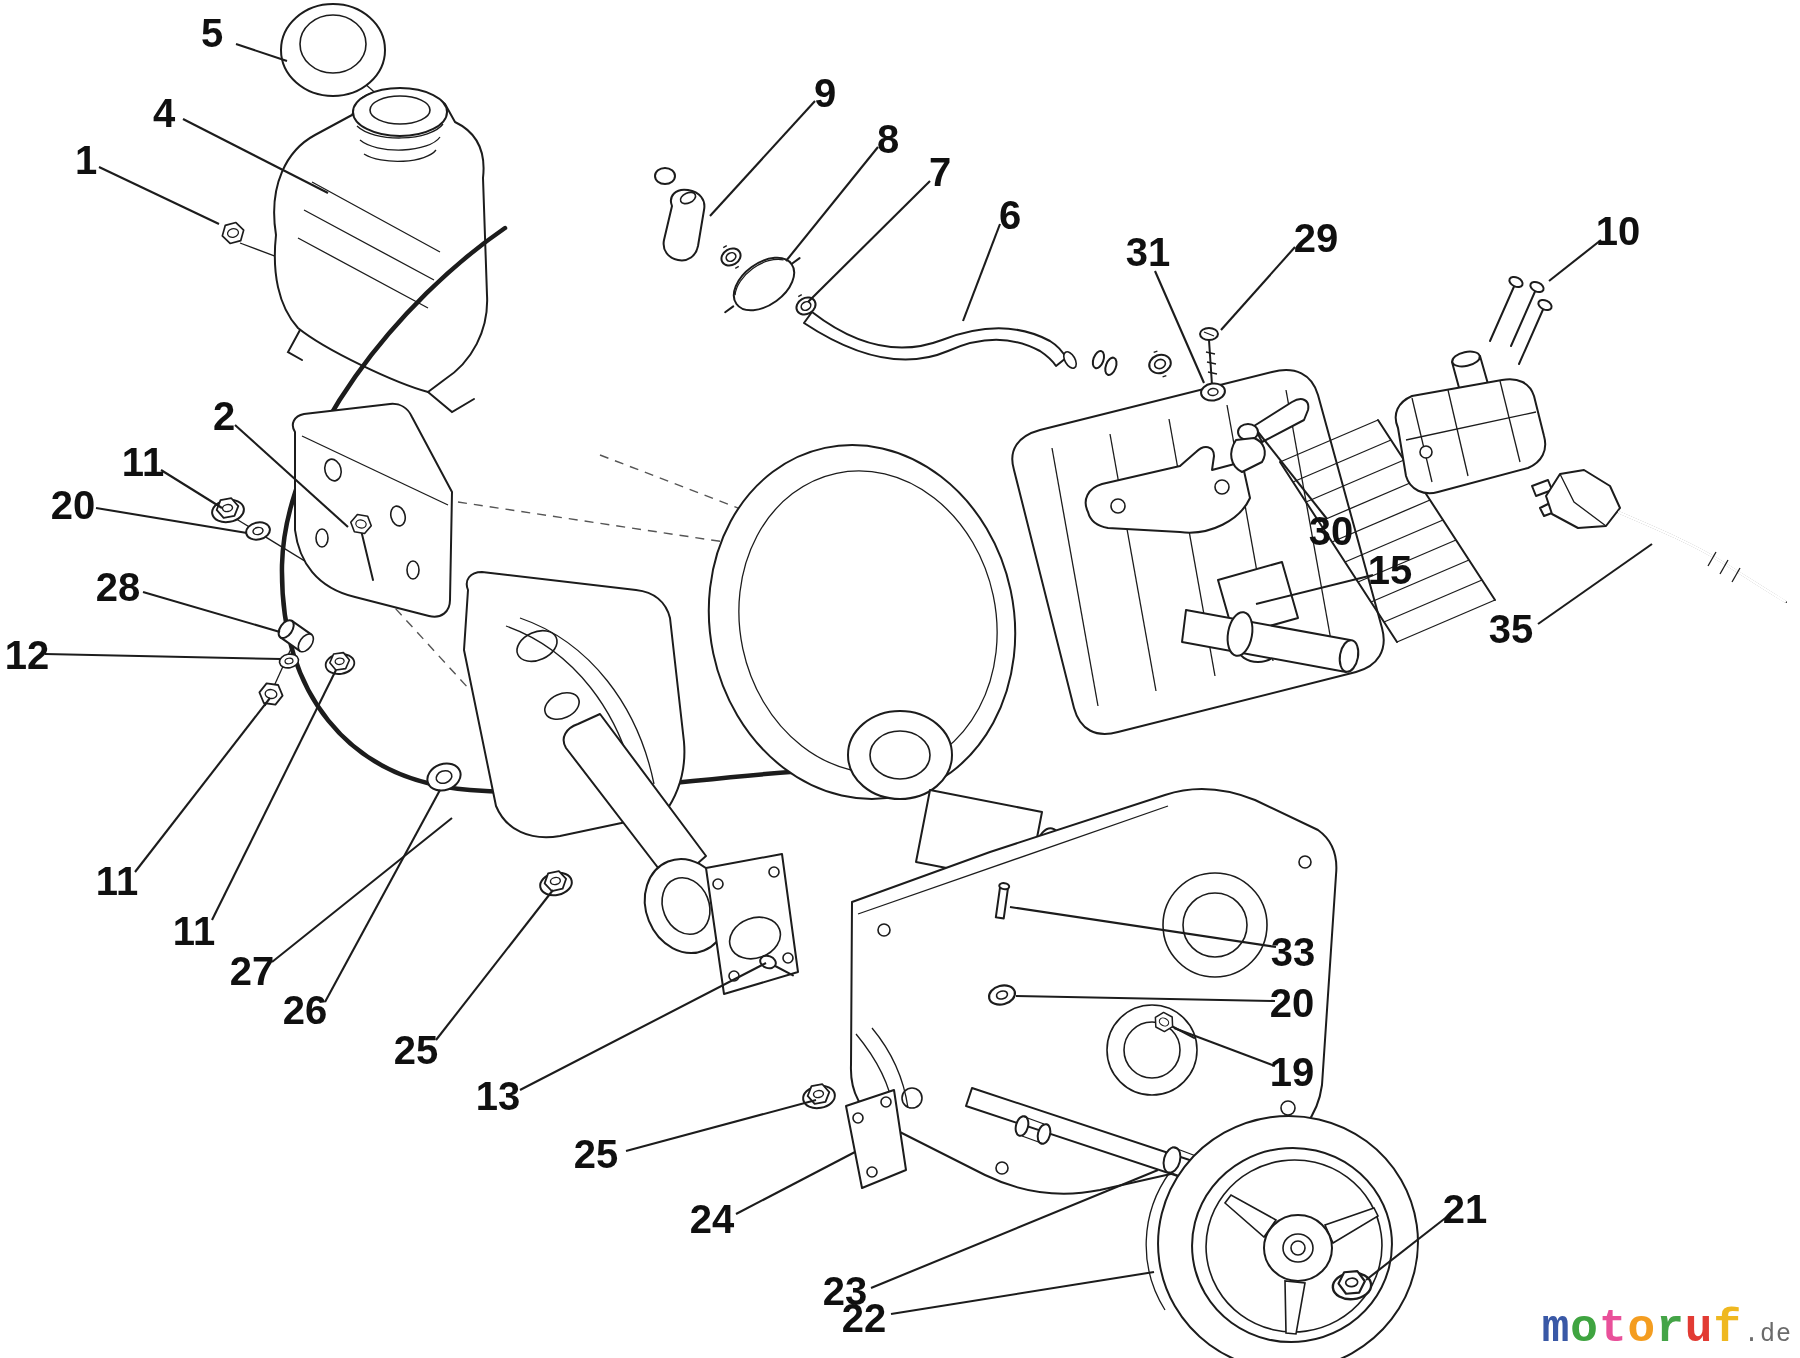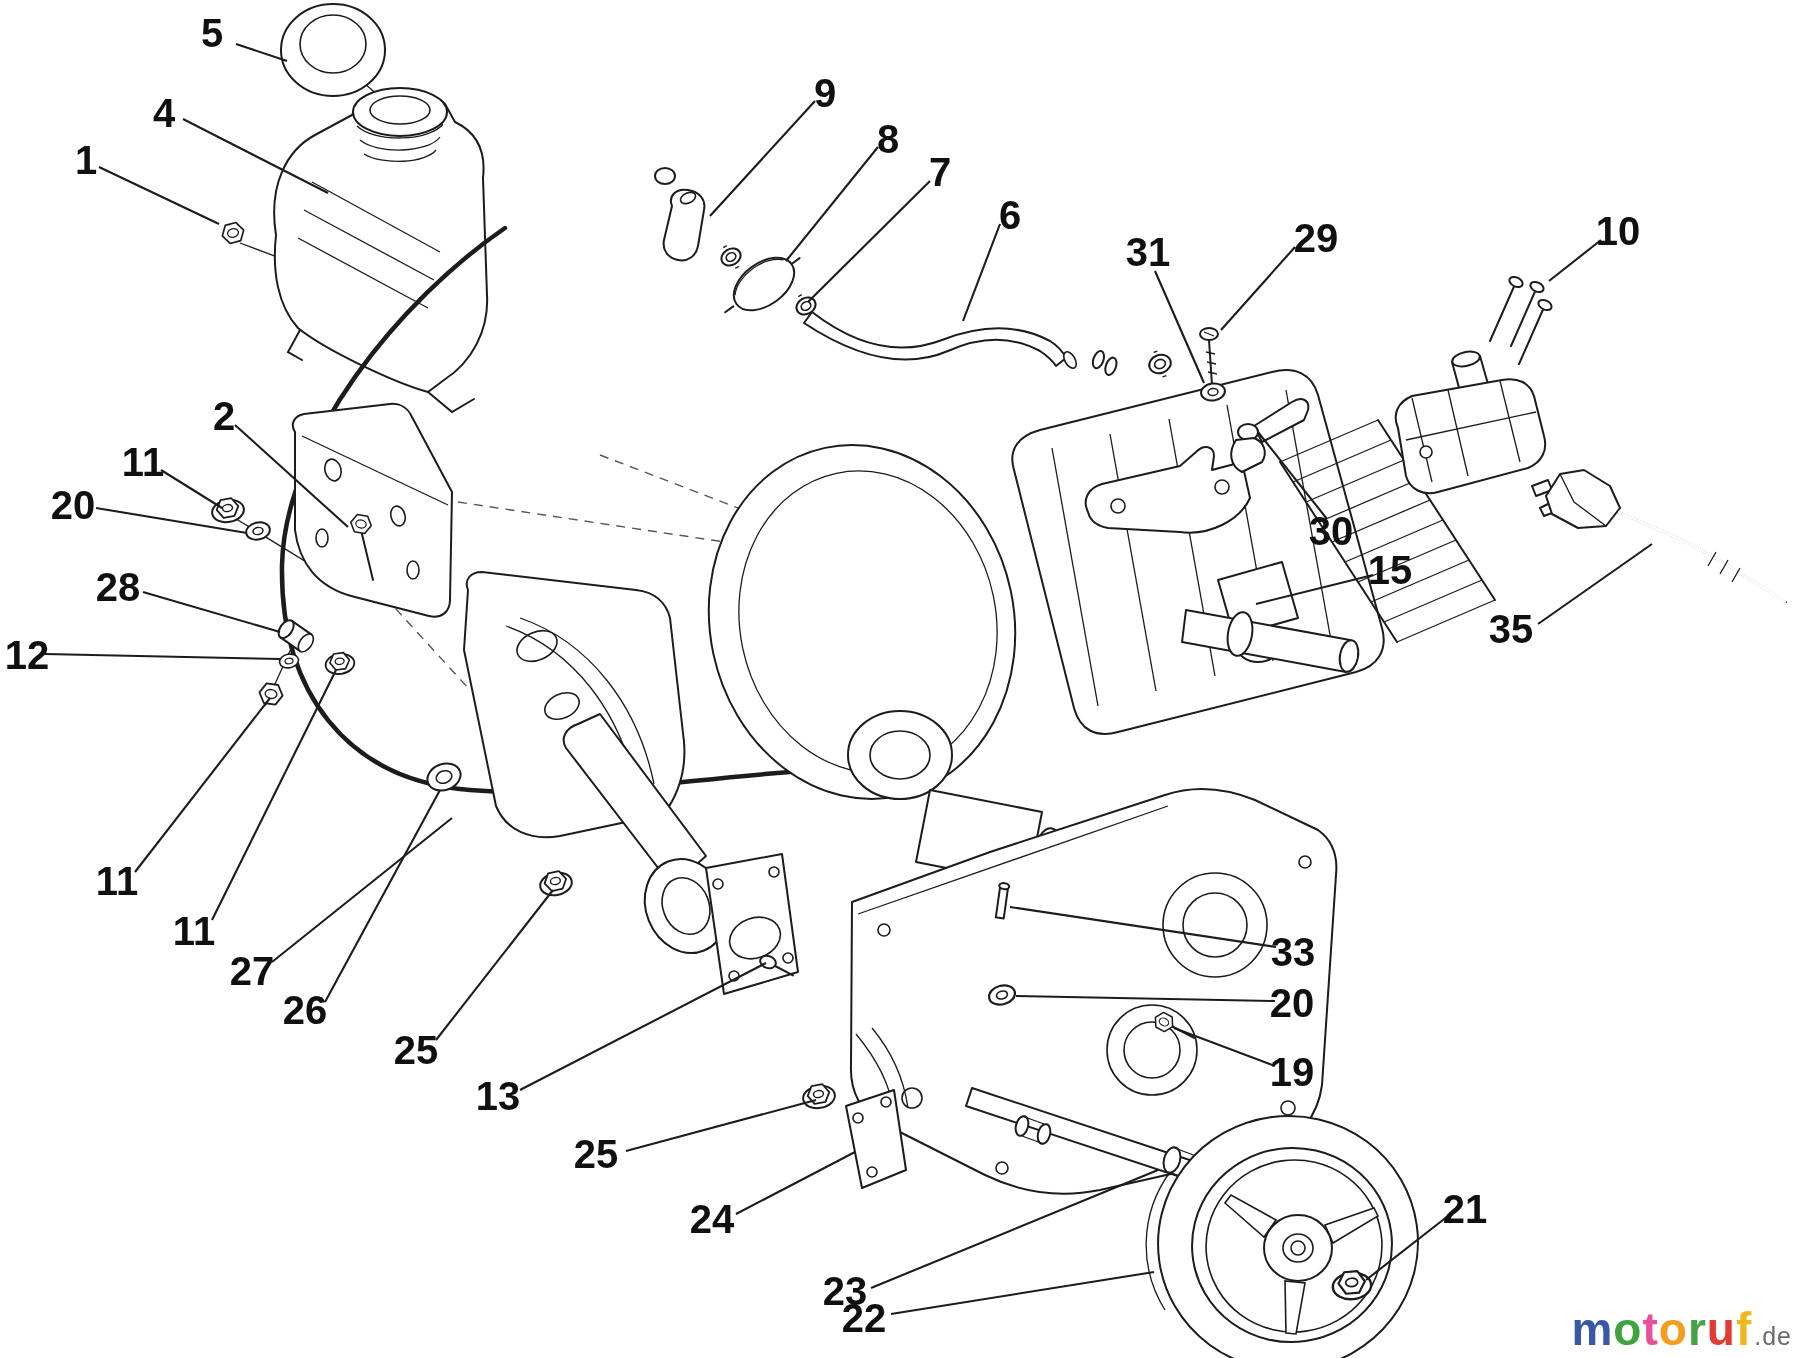--- a/index.html
+++ b/index.html
@@ -10,21 +10,21 @@
   .p{fill:#ffffff;stroke:currentColor;stroke-width:2;stroke-linejoin:round;}
   .l{fill:none;stroke:currentColor;stroke-width:2;stroke-linecap:round;}
   .t{fill:none;stroke:currentColor;stroke-width:1.3;}
   .pt{fill:#ffffff;stroke:currentColor;stroke-width:1.6;}
   .h{fill:none;stroke:currentColor;stroke-width:4.5;stroke-linecap:round;}
   .dash{fill:none;stroke:#555;stroke-width:1.4;stroke-dasharray:9 7;}
   .leader{stroke:#1c1c1c;stroke-width:2.1;}
   .callout{font:700 40px "Liberation Sans",sans-serif;fill:#101010;
            text-anchor:middle;dominant-baseline:central;}
   .watermark{position:absolute;right:8px;bottom:6px;
-             font-family:Liberation Sans, sans-serif;font-weight:700;
+             font-family:Liberation Mono, monospace;font-weight:700;
              font-size:46px;letter-spacing:1px;user-select:none;line-height:1;}
   .watermark .wm-suffix{font-size:25px;font-weight:400;margin-left:2px;}
 </style>
 </head>
 <body>
 
 <div class="stage">
 <svg width="1800" height="1358" viewBox="0 0 1800 1358">
 
   <g>

